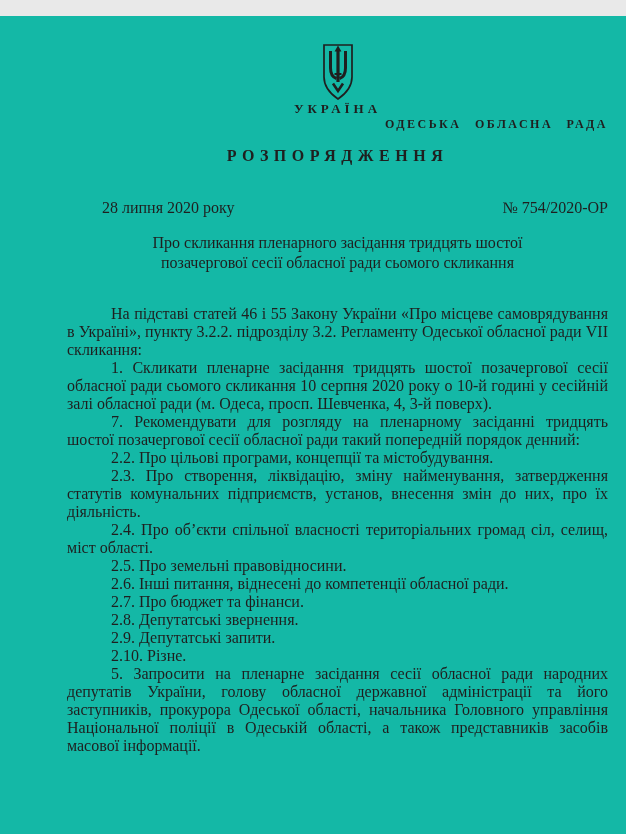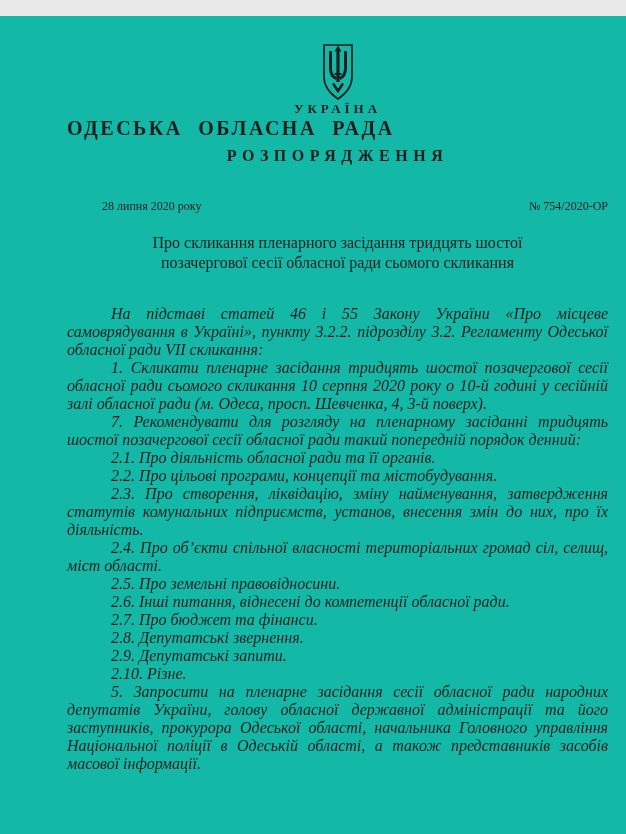--- a/index.html
+++ b/index.html
@@ -18,47 +18,46 @@
 
   .emblem-wrap { top: 27px; text-align: center; height: 58px; }
   .emblem-wrap svg { display: inline-block; }
 
   .country {
     top: 85px; text-align: center;
     font-weight: bold; font-size: 13px;
     letter-spacing: 4px; word-spacing: 6px;
   }
   .org {
-    top: 101px; text-align: left;
-    font-weight: bold; font-size: 20px;
+    top: 101px; text-align: right;
+    font-weight: bold; font-size: 12px;
     letter-spacing: 2.5px; word-spacing: 8px;
   }
   .doctype {
     top: 131px; text-align: center;
     font-weight: bold; font-size: 16px;
     letter-spacing: 5.5px;
   }
 
   .meta {
     top: 183px;
     display: flex; justify-content: space-between; align-items: baseline;
     padding-left: 35px;
-    font-size: 12px;
+    font-size: 16px;
   }
 
   .title {
     top: 217px; text-align: center;
     font-weight: normal; font-size: 16px; line-height: 20px;
   }
 
   .body-text { top: 289px; font-size: 16px; line-height: 18px; }
   .body-text p {
     text-align: justify;
     text-indent: 44px;
-    font-style: italic;
   }
 
   .signature {
     top: 828px;
     display: flex; justify-content: center; align-items: baseline;
     padding-left: 25px; padding-right: 15px;
     font-size: 16px;
   }
 </style>
 </head>
@@ -93,21 +92,20 @@
 
   <div class="band title">
     <div>Про скликання пленарного засідання тридцять шостої</div>
     <div>позачергової сесії обласної ради сьомого скликання</div>
   </div>
 
   <div class="band body-text">
     <p>На підставі статей 46 і 55 Закону України «Про місцеве самоврядування в Україні», пункту 3.2.2. підрозділу 3.2. Регламенту Одеської обласної ради VII скликання:</p>
     <p>1. Скликати пленарне засідання тридцять шостої позачергової сесії обласної ради сьомого скликання 10 серпня 2020 року о 10-й годині у сесійній залі обласної ради (м. Одеса, просп. Шевченка, 4, 3-й поверх).</p>
     <p>7. Рекомендувати для розгляду на пленарному засіданні тридцять шостої позачергової сесії обласної ради такий попередній порядок денний:</p>
-    <p>2.1. Про діяльність обласної ради та її органів.</p>
     <p>2.2. Про цільові програми, концепції та містобудування.</p>
     <p>2.3. Про створення, ліквідацію, зміну найменування, затвердження статутів комунальних підприємств, установ, внесення змін до них, про їх діяльність.</p>
     <p>2.4. Про об’єкти спільної власності територіальних громад сіл, селищ, міст області.</p>
     <p>2.5. Про земельні правовідносини.</p>
     <p>2.6. Інші питання, віднесені до компетенції обласної ради.</p>
     <p>2.7. Про бюджет та фінанси.</p>
     <p>2.8. Депутатські звернення.</p>
     <p>2.9. Депутатські запити.</p>
     <p>2.10. Різне.</p>
     <p>5. Запросити на пленарне засідання сесії обласної ради народних депутатів України, голову обласної державної адміністрації та його заступників, прокурора Одеської області, начальника Головного управління Національної поліції в Одеській області, а також представників засобів масової інформації.</p>

